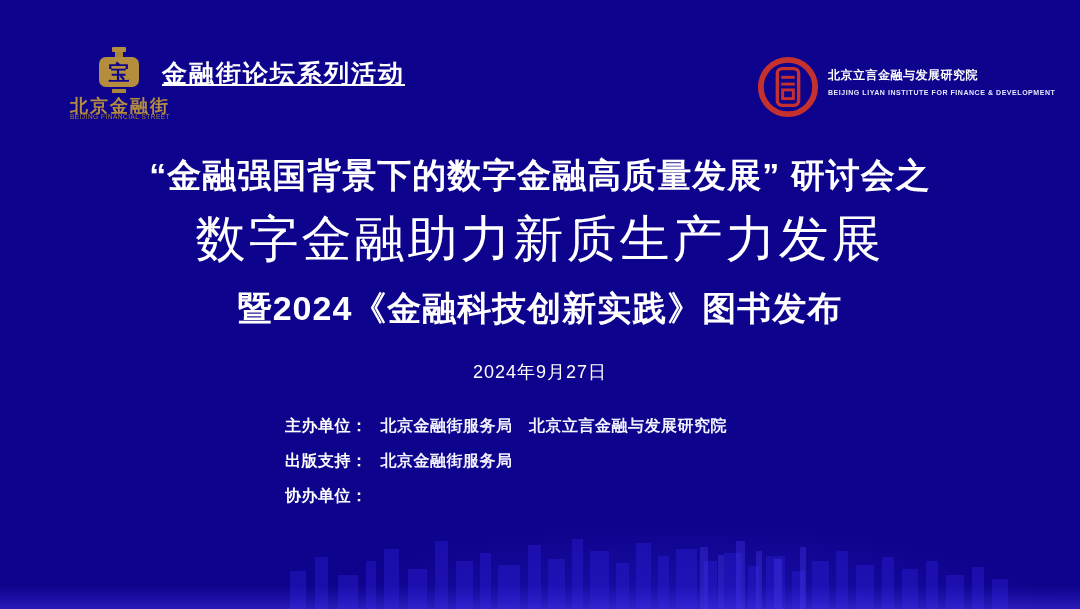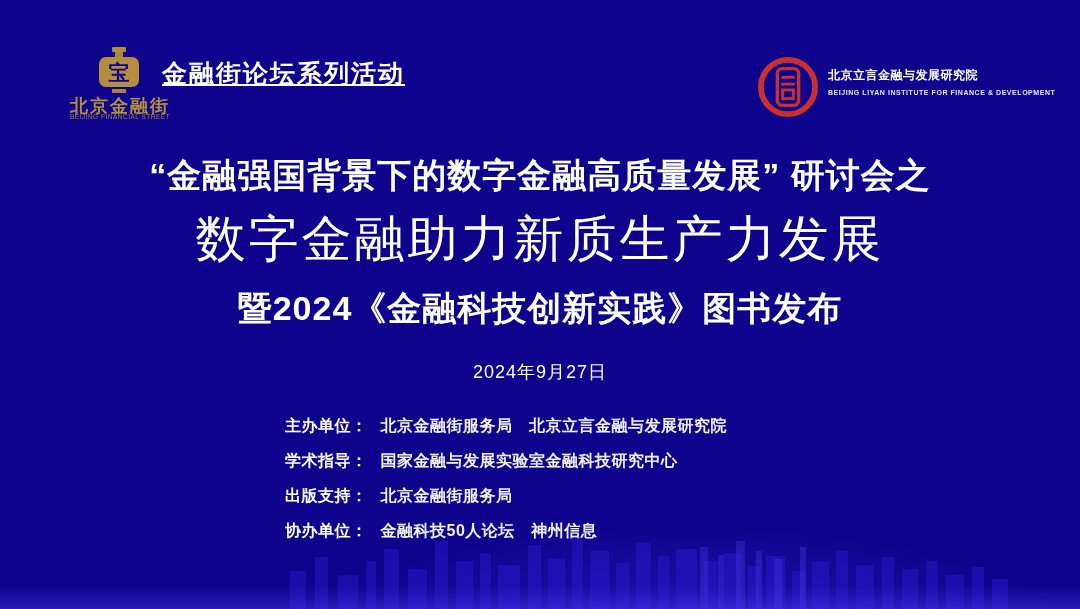--- a/index.html
+++ b/index.html
@@ -76,30 +76,25 @@
   <div class="t title2">数字金融助力新质生产力发展</div>
   <div class="t title3">暨2024《金融科技创新实践》图书发布</div>
   <div class="t date">2024年9月27日</div>
 
   <div class="info">
     <div class="info-row">
       <span class="info-label">主办单位：</span>
       <span class="info-value">北京金融街服务局　北京立言金融与发展研究院</span>
     </div>
     <div class="info-row">
-      <span class="info-label">学术指导：</span>
-      <span class="info-value">国家金融与发展实验室金融科技研究中心</span>
-    </div>
-    <div class="info-row">
       <span class="info-label">出版支持：</span>
       <span class="info-value">北京金融街服务局</span>
     </div>
     <div class="info-row">
       <span class="info-label">协办单位：</span>
-      <span class="info-value">金融科技50人论坛　神州信息</span>
     </div>
   </div>
 
   <svg class="skyline" viewBox="0 0 1080 80">
     <defs>
       <linearGradient id="haze" x1="0" y1="0" x2="0" y2="1">
         <stop offset="0" stop-color="#3a2ce0" stop-opacity="0"></stop>
         <stop offset="1" stop-color="#4a3af0" stop-opacity="0.45"></stop>
       </linearGradient>
     </defs>

